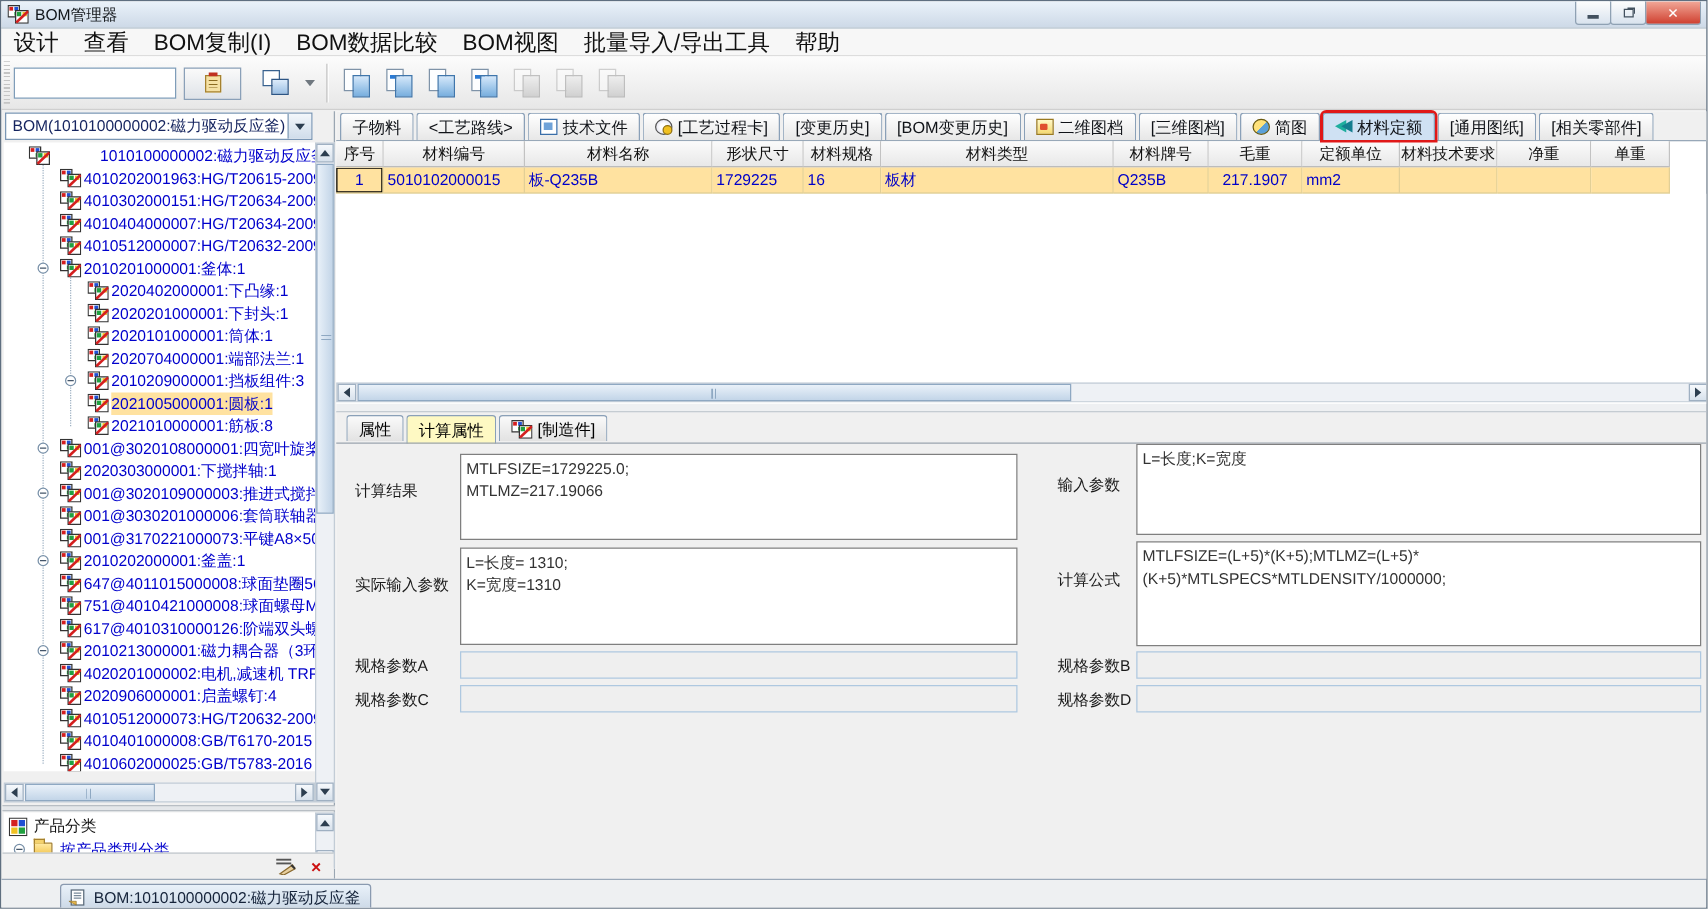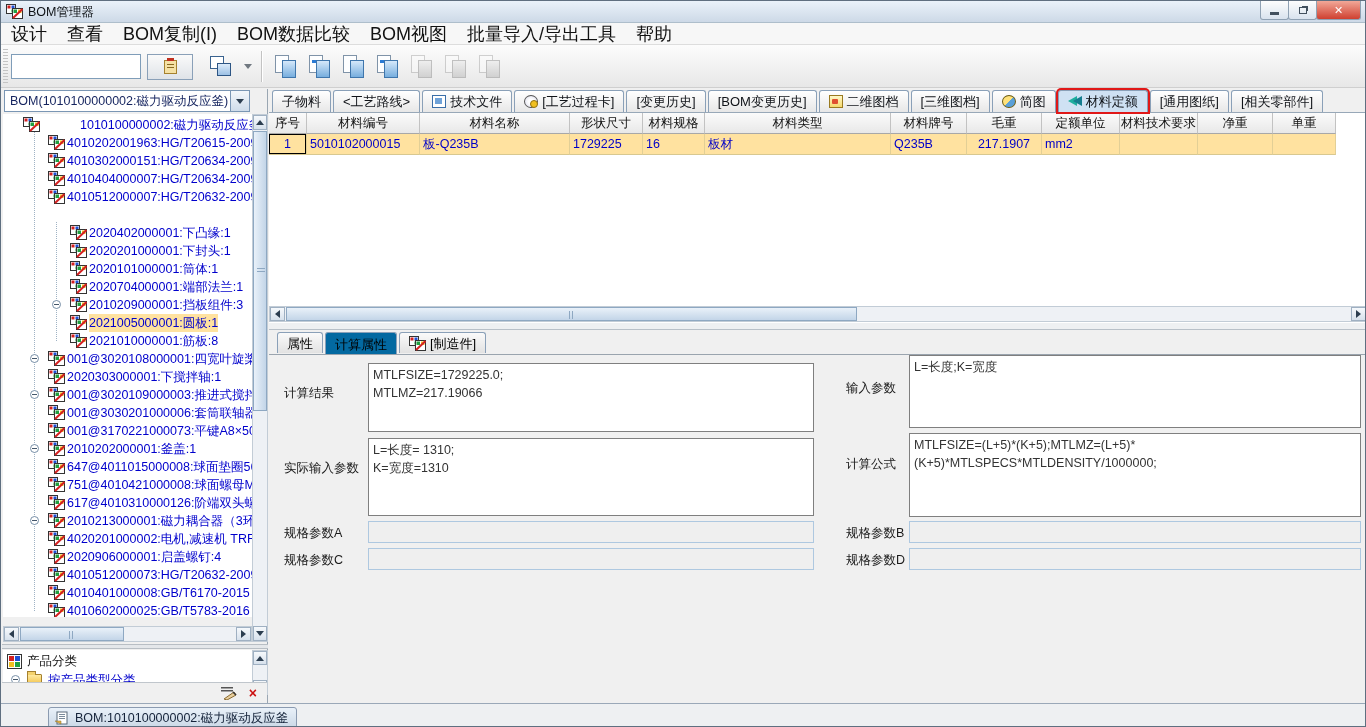--- a/index.html
+++ b/index.html
@@ -136,21 +136,21 @@
   .gc.first{box-shadow:inset 0 0 0 1px #000;text-align:center;}
   .grid-body{position:absolute;left:0;top:66px;width:100%;height:151px;background:#fff;}
 
   .splitter{position:absolute;left:0;top:233px;width:100%;height:8px;background:#eef0f2;
     border-top:1px solid #fff;border-bottom:1px solid #b8c0c8;}
 
   .detail{position:absolute;left:0;top:241px;width:100%;height:373px;background:#f0f0f0;}
   .dtabs{position:absolute;left:8px;top:2px;height:22px;display:flex;align-items:flex-start;}
   .dtab{height:21px;line-height:19px;margin-right:2px;padding:0 9px;border:1px solid #8aa0b8;border-bottom:none;
     border-radius:3px 3px 0 0;background:linear-gradient(#fafafa,#e2e2e2);font-size:13px;display:flex;align-items:center;}
-  .dtab.sel{background:#0369a1;height:23px;}
+  .dtab.sel{background:#fef9c3;height:23px;}
   .dtabs-line{position:absolute;left:0;top:24px;width:100%;height:1px;background:#9aa4ae;}
   .flabel{position:absolute;color:#1a1a1a;font-size:12.5px;}
   .ftext{position:absolute;background:#fff;border:1px solid #7f7f7f;padding:2px 4px;
     font-size:12.5px;color:#333;white-space:pre-line;line-height:1.45;overflow:hidden;}
   .finput{position:absolute;background:#efefef;border:1px solid #aec8e0;height:22px;}
 
   
   .statusbar{position:absolute;left:0;top:702px;width:100%;height:25px;background:#eef0f2;border-top:1px solid #9aa8b8;}
   .status-tab{position:absolute;left:47px;top:3px;height:21px;padding:0 8px 0 26px;
     background:linear-gradient(#e9f1f9,#ccd9e7);border:1px solid #8a9ab0;border-radius:3px 3px 0 0;
@@ -331,20 +331,35 @@
               <rect x="1.5" y="1.5" width="3" height="3" fill="#d42020"></rect>
               <rect x="5.5" y="1.5" width="3" height="3" fill="#2050d4"></rect>
               <rect x="1.5" y="5.5" width="3" height="3" fill="#fff"></rect>
               <rect x="5.5" y="5.5" width="3" height="3" fill="#20a040"></rect>
               <rect x="6.5" y="4.5" width="10" height="10" fill="#fff" stroke="#333"></rect>
               <rect x="7.5" y="5.5" width="3.5" height="3.5" fill="#20a040"></rect>
               <rect x="12" y="5.5" width="3.5" height="3.5" fill="#f0c020"></rect>
               <line x1="7" y1="14" x2="16.5" y2="5" stroke="#d42020" stroke-width="2"></line>
             </svg></span>
           <span class="lbl" style="left: 64px;">4010512000007:HG/T20632-2009 齿形垫</span>
+        </div>
+        <div class="trow" style="top: 92px;">
+          <span class="texp" style="left: 27px;"></span>
+          <span class="bicon" style="left: 45px;"><svg width="17" height="15">
+              <rect x="0.5" y="0.5" width="9" height="9" fill="#fff" stroke="#333"></rect>
+              <rect x="1.5" y="1.5" width="3" height="3" fill="#d42020"></rect>
+              <rect x="5.5" y="1.5" width="3" height="3" fill="#2050d4"></rect>
+              <rect x="1.5" y="5.5" width="3" height="3" fill="#fff"></rect>
+              <rect x="5.5" y="5.5" width="3" height="3" fill="#20a040"></rect>
+              <rect x="6.5" y="4.5" width="10" height="10" fill="#fff" stroke="#333"></rect>
+              <rect x="7.5" y="5.5" width="3.5" height="3.5" fill="#20a040"></rect>
+              <rect x="12" y="5.5" width="3.5" height="3.5" fill="#f0c020"></rect>
+              <line x1="7" y1="14" x2="16.5" y2="5" stroke="#d42020" stroke-width="2"></line>
+            </svg></span>
+          <span class="lbl" style="left: 64px;">2010201000001:釜体:1</span>
         </div>
         <div class="trow" style="top: 110px;">
           <span class="bicon" style="left: 67px;"><svg width="17" height="15">
               <rect x="0.5" y="0.5" width="9" height="9" fill="#fff" stroke="#333"></rect>
               <rect x="1.5" y="1.5" width="3" height="3" fill="#d42020"></rect>
               <rect x="5.5" y="1.5" width="3" height="3" fill="#2050d4"></rect>
               <rect x="1.5" y="5.5" width="3" height="3" fill="#fff"></rect>
               <rect x="5.5" y="5.5" width="3" height="3" fill="#20a040"></rect>
               <rect x="6.5" y="4.5" width="10" height="10" fill="#fff" stroke="#333"></rect>
               <rect x="7.5" y="5.5" width="3.5" height="3.5" fill="#20a040"></rect>

